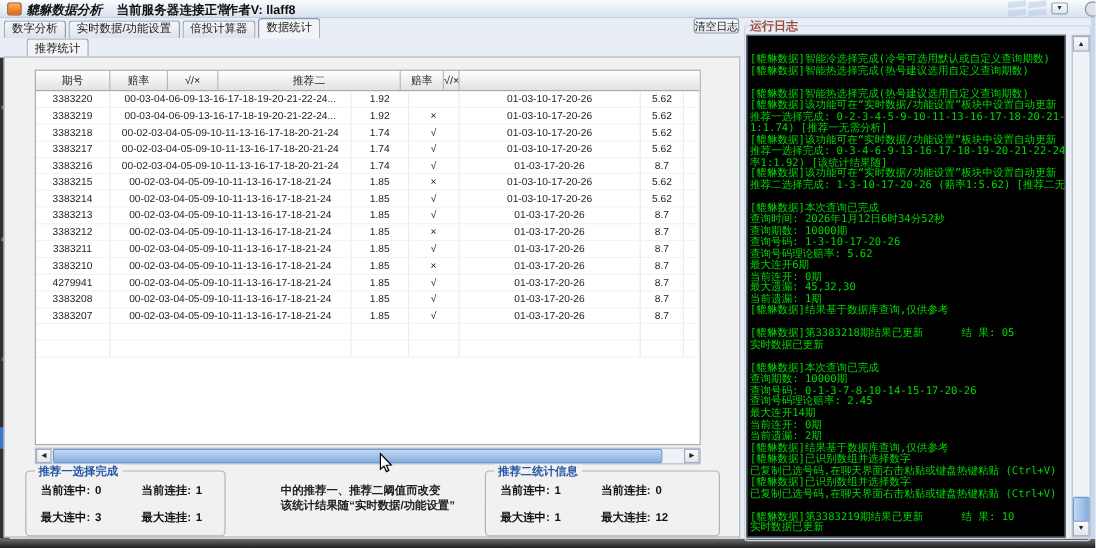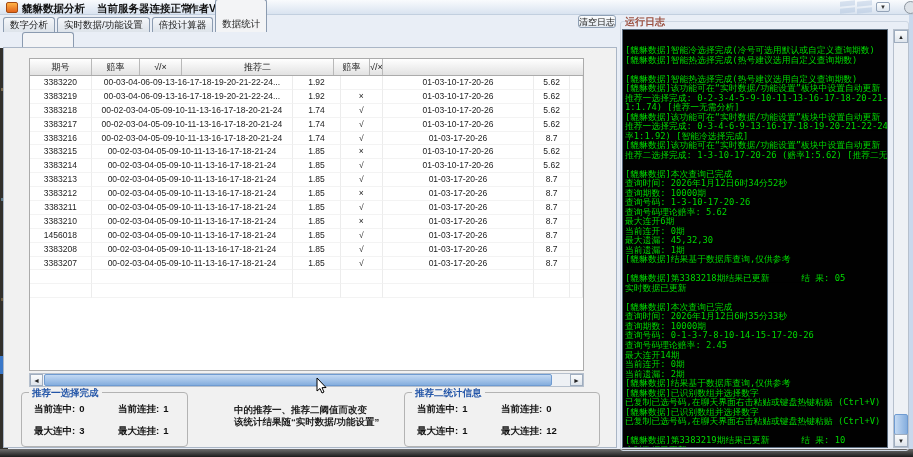--- a/index.html
+++ b/index.html
@@ -13,36 +13,36 @@
   .left-strip .speck1 { position:absolute; left:1px; top:40px; width:5px; height:3px; background:#7a6a4f; }
   .left-strip .speck2 { position:absolute; left:1px; top:150px; width:5px; height:3px; background:#5f7a8a; }
   .left-strip .speck3 { position:absolute; left:1px; top:250px; width:5px; height:3px; background:#6a5a3f; }
   .bottom-strip { position:absolute; left:0; top:449px; width:913px; height:8px; background:linear-gradient(#6d6d6d,#1c1c1c); }
   .right-border { position:absolute; left:909px; top:14px; width:4px; height:435px; background:#c9d8ec; }
 
   
   .titlebar { position:absolute; left:0; top:0; width:913px; height:15px; background:linear-gradient(#f9fbfd,#d9e3f0); border-bottom:1px solid #c2cfdf; }
   .app-icon { position:absolute; left:6px; top:2px; width:12px; height:11px; border-radius:2px; background:linear-gradient(#ffb347,#e2641c); border:1px solid #a34a12; }
   .tb-text { position:absolute; top:2px; font-size:10.5px; font-weight:bold; color:#111; white-space:nowrap; }
-  .t-title { left:22px; }
+  .t-title { left:22px;font-style:italic; }
   .t-status { left:97px; }
   .t-author { left:188px; }
   .win-logo { position:absolute; left:838px; top:0; width:36px; height:14px; opacity:.35; }
   .win-logo i { position:absolute; width:15px; height:5px; background:#9fb8d8; transform:skewY(-6deg); }
   .win-logo i:nth-child(1){left:2px;top:1px} .win-logo i:nth-child(2){left:19px;top:1px}
   .win-logo i:nth-child(3){left:2px;top:8px} .win-logo i:nth-child(4){left:19px;top:8px}
   .dropdown-btn { position:absolute; left:876px; top:2px; width:14px; height:10px; border:1px solid #93a3b8; border-radius:2px; background:linear-gradient(#fdfefe,#dde5ee); font-size:6px; line-height:8px; text-align:center; color:#333; }
   .corner-circle { position:absolute; left:904px; top:1px; width:13px; height:13px; border-radius:50%; background:#dde2e8; border:1px solid #8b949e; }
 
   
   .tabbar { position:absolute; display:flex; align-items:flex-end; height:16px; }
   .main-tabs { left:3px; top:16px;align-items:flex-end; }
   .sub-tabs { left:3px; top:32px;flex-direction:column; }
   .tab { border:1px solid #8b9bb0; border-bottom:none; border-radius:3px 3px 0 0; padding:2px 6px; background:linear-gradient(#f5f7fa,#dde3ea); font-size:9.5px; line-height:10px; color:#1a1a1a; margin-right:2px; white-space:nowrap; }
-  .tab.active { background:#f3f4f6; padding-top:19px; padding-bottom:3px; }
+  .tab.active { background:#f3f4f6; padding-top:3px; padding-bottom:3px; }
   .clear-log { position:absolute; left:578px; top:15px; width:38px; height:13px; font-size:9px; line-height:10px; font-family:inherit; color:#1a1a1a; border:1px solid #8fa0b5; border-radius:3px; background:linear-gradient(#fbfcfd,#e2e8ef); text-align:center; }
 
   
   .page { position:absolute; left:3px; top:47px; width:614px; height:401px; background:#f1f1f1; border:1px solid #aab6c6; }
 
   
   .table { position:absolute; left:25px; top:10px; width:555px; height:313px; background:#fff; border:1px solid #ababab; overflow:hidden; }
   .thead { display:flex; height:17px; background:linear-gradient(#ffffff,#e2e2e2); border-bottom:1px solid #ababab; }
   .th { font-size:9px; color:#222; text-align:center; line-height:16px; border-right:1px solid #b9b9b9; overflow:hidden; white-space:nowrap; }
   .trow { display:flex; height:13.9px; }
@@ -225,21 +225,21 @@
           <div class="trow">
             <div class="td" style="width: 62px;">3383210</div>
             <div class="td" style="width: 202px;">00-02-03-04-05-09-10-11-13-16-17-18-21-24</div>
             <div class="td" style="width: 48px;">1.85</div>
             <div class="td" style="width: 42px;">×</div>
             <div class="td" style="width: 152px;">01-03-17-20-26</div>
             <div class="td" style="width: 36px;">8.7</div>
             <div class="td" style="width: 13px;"></div>
           </div>
           <div class="trow">
-            <div class="td" style="width: 62px;">1456018</div>
+            <div class="td" style="width: 62px;">4279941</div>
             <div class="td" style="width: 202px;">00-02-03-04-05-09-10-11-13-16-17-18-21-24</div>
             <div class="td" style="width: 48px;">1.85</div>
             <div class="td" style="width: 42px;">√</div>
             <div class="td" style="width: 152px;">01-03-17-20-26</div>
             <div class="td" style="width: 36px;">8.7</div>
             <div class="td" style="width: 13px;"></div>
           </div>
           <div class="trow">
             <div class="td" style="width: 62px;">3383208</div>
             <div class="td" style="width: 202px;">00-02-03-04-05-09-10-11-13-16-17-18-21-24</div>
@@ -316,40 +316,39 @@
   <div class="log-area" id="logArea">
       <div class="log-line">[貔貅数据]智能冷选择完成(冷号可选用默认或自定义查询期数)</div>
       <div class="log-line">[貔貅数据]智能热选择完成(热号建议选用自定义查询期数)</div>
       <div class="log-line">&nbsp;</div>
       <div class="log-line">[貔貅数据]智能热选择完成(热号建议选用自定义查询期数)</div>
       <div class="log-line">[貔貅数据]该功能可在“实时数据/功能设置”板块中设置自动更新</div>
       <div class="log-line">推荐一选择完成: 0-2-3-4-5-9-10-11-13-16-17-18-20-21-24 (赔率</div>
       <div class="log-line">1:1.74) [推荐一无需分析]</div>
       <div class="log-line">[貔貅数据]该功能可在“实时数据/功能设置”板块中设置自动更新</div>
       <div class="log-line">推荐一选择完成: 0-3-4-6-9-13-16-17-18-19-20-21-22-24-25-26 (赔</div>
-      <div class="log-line">率1:1.92) [智能冷选择完成]</div>
+      <div class="log-line">率1:1.92) [该统计结果随]</div>
       <div class="log-line">[貔貅数据]该功能可在“实时数据/功能设置”板块中设置自动更新</div>
       <div class="log-line">推荐二选择完成: 1-3-10-17-20-26 (赔率1:5.62) [推荐二无需分析]</div>
       <div class="log-line">&nbsp;</div>
       <div class="log-line">[貔貅数据]本次查询已完成</div>
       <div class="log-line">查询时间: 2026年1月12日6时34分52秒</div>
       <div class="log-line">查询期数: 10000期</div>
       <div class="log-line">查询号码: 1-3-10-17-20-26</div>
       <div class="log-line">查询号码理论赔率: 5.62</div>
       <div class="log-line">最大连开6期</div>
       <div class="log-line">当前连开: 0期</div>
       <div class="log-line">最大遗漏: 45,32,30</div>
       <div class="log-line">当前遗漏: 1期</div>
       <div class="log-line">[貔貅数据]结果基于数据库查询,仅供参考</div>
       <div class="log-line">&nbsp;</div>
       <div class="log-line">[貔貅数据]第3383218期结果已更新      结 果: 05</div>
       <div class="log-line">实时数据已更新</div>
       <div class="log-line">&nbsp;</div>
       <div class="log-line">[貔貅数据]本次查询已完成</div>
-      <div class="log-line">查询时间: 2026年1月12日6时35分33秒</div>
       <div class="log-line">查询期数: 10000期</div>
       <div class="log-line">查询号码: 0-1-3-7-8-10-14-15-17-20-26</div>
       <div class="log-line">查询号码理论赔率: 2.45</div>
       <div class="log-line">最大连开14期</div>
       <div class="log-line">当前连开: 0期</div>
       <div class="log-line">当前遗漏: 2期</div>
       <div class="log-line">[貔貅数据]结果基于数据库查询,仅供参考</div>
       <div class="log-line">[貔貅数据]已识别数组并选择数字</div>
       <div class="log-line">已复制已选号码,在聊天界面右击粘贴或键盘热键粘贴 (Ctrl+V)</div>
       <div class="log-line">[貔貅数据]已识别数组并选择数字</div>

